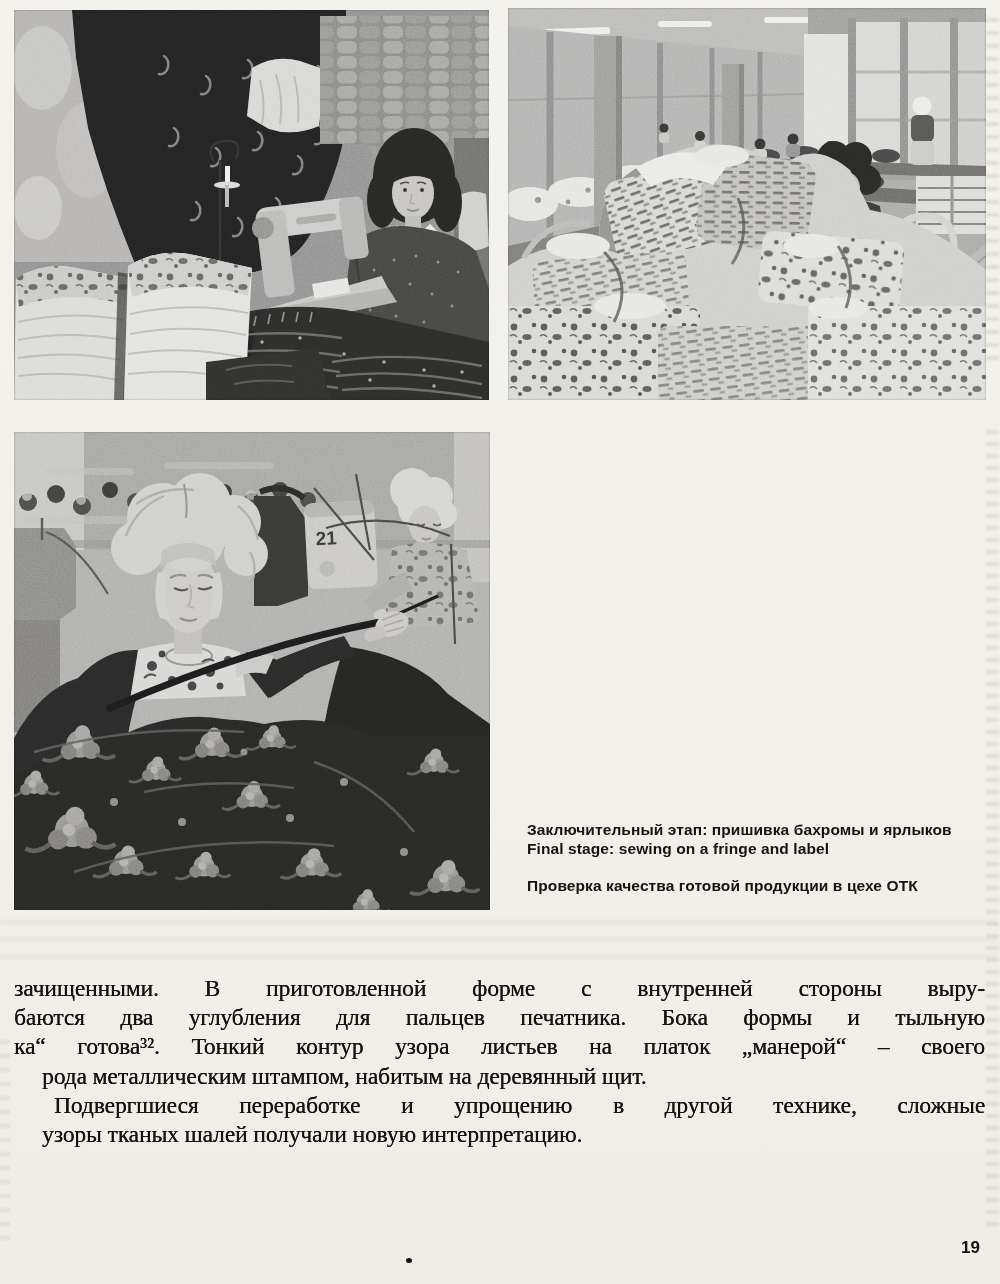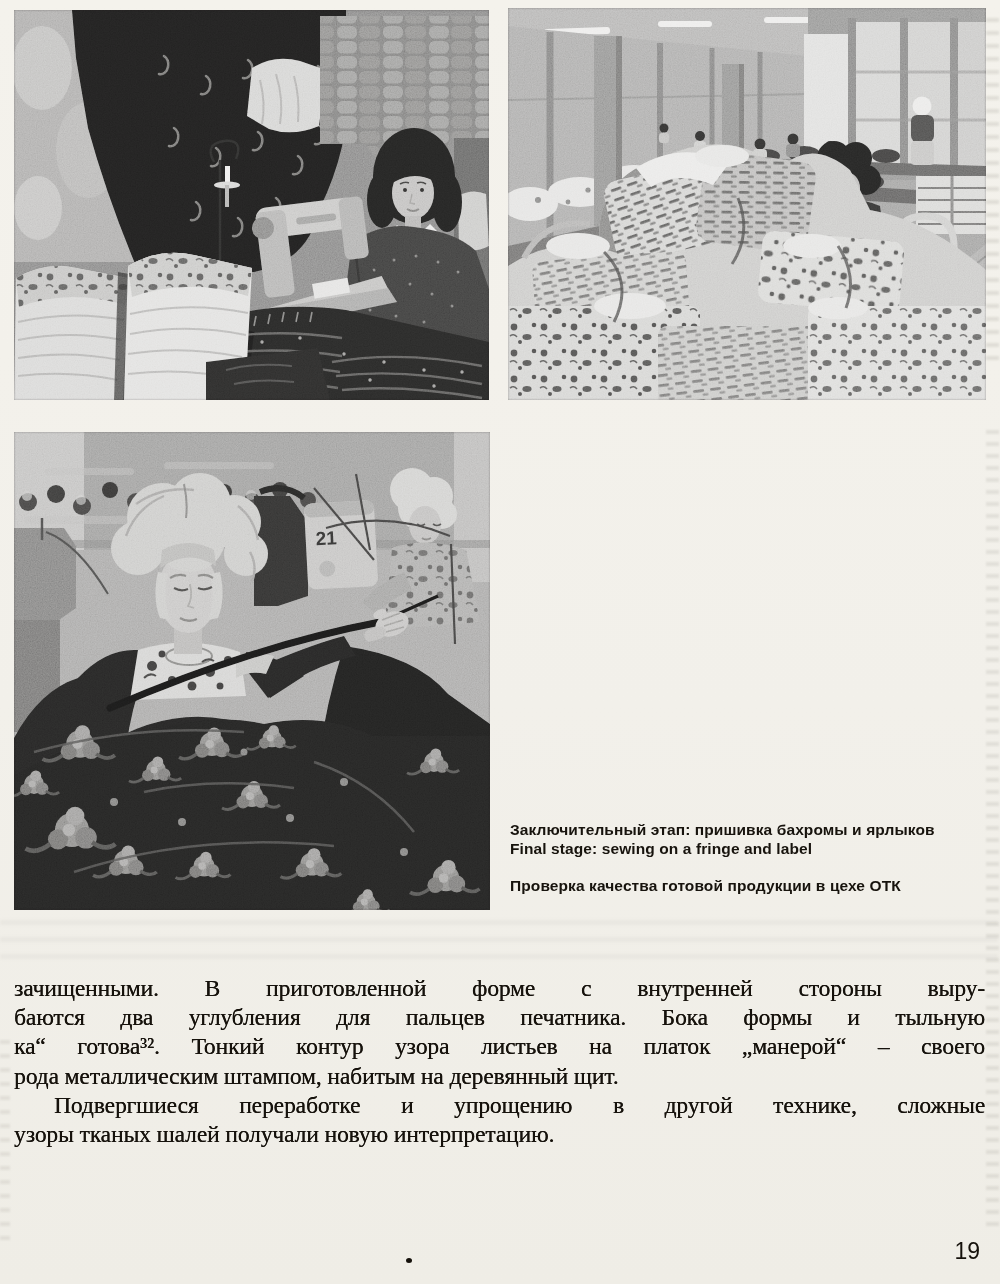--- a/index.html
+++ b/index.html
@@ -6,29 +6,29 @@
   .page{position:relative;width:1000px;height:1284px;overflow:hidden;
         background:linear-gradient(180deg,#f4f2ec 0%,#f2f0ea 55%,#efede6 100%);
         font-family:"Liberation Sans",sans-serif;color:#17130d;}
   .photo{position:absolute;background:#8e8b82;}
   .photo svg{display:block;width:100%;height:100%;filter:grayscale(0.9) contrast(1.02);}
   .photo::after{content:"";position:absolute;inset:0;box-shadow:inset 0 0 2px rgba(35,33,28,.45);pointer-events:none;}
   #photo-tl{left:14px;top:10px;width:475px;height:390px;}
   #photo-tr{left:508px;top:8px;width:478px;height:392px;}
   #photo-bl{left:14px;top:432px;width:476px;height:478px;}
   .captions{position:absolute;left:510px;top:820px;width:478px;}
-  .cap-block{margin:0 0 18px 0;}
+  .cap-block{margin:0 0 18px 17px;}
   .cap-line{font-weight:bold;font-size:15.5px;line-height:19px;letter-spacing:0.1px;}
   .bodytext{position:absolute;left:14px;top:974px;width:971px;
             font-size:23.5px;line-height:29.2px;letter-spacing:-0.1px;color:#16120c;}
   .bodytext p{margin:0;font-family:Liberation Serif, serif;}
   .line{display:block;text-align:justify;text-align-last:justify;text-shadow:0.25px 0 0 currentColor;}
-  .line.last{text-align-last:left;}
+  .line.last{text-align-last:left;margin-left:28px;}
   .line.ind{text-indent:40px;}
-  .pagenum{position:absolute;right:20px;top:1238px;font-size:23px;font-weight:normal;color:#15110b;}
+  .pagenum{position:absolute;right:20px;top:1238px;font-size:17px;font-weight:bold;color:#15110b;}
   .ink-dot{position:absolute;left:406px;top:1258px;width:6px;height:5px;border-radius:50%;background:#14100a;}
   .bleed{position:absolute;pointer-events:none;}
   .bleed-right-a{right:1px;top:18px;width:13px;height:350px;
      background:repeating-linear-gradient(to bottom,rgba(95,90,80,.13) 0 4px,transparent 4px 13px);filter:blur(1.2px);}
   .bleed-right-b{right:1px;top:430px;width:13px;height:800px;
      background:repeating-linear-gradient(to bottom,rgba(95,90,80,.11) 0 4px,transparent 4px 12px);filter:blur(1.2px);}
   .bleed-mid{left:0;top:920px;width:998px;height:50px;
      background:repeating-linear-gradient(to bottom,rgba(100,95,85,.05) 0 5px,transparent 5px 17px);filter:blur(1.5px);}
   .bleed-left{left:0;top:1040px;width:10px;height:200px;
      background:repeating-linear-gradient(to bottom,rgba(95,90,80,.10) 0 4px,transparent 4px 14px);filter:blur(1.2px);}

